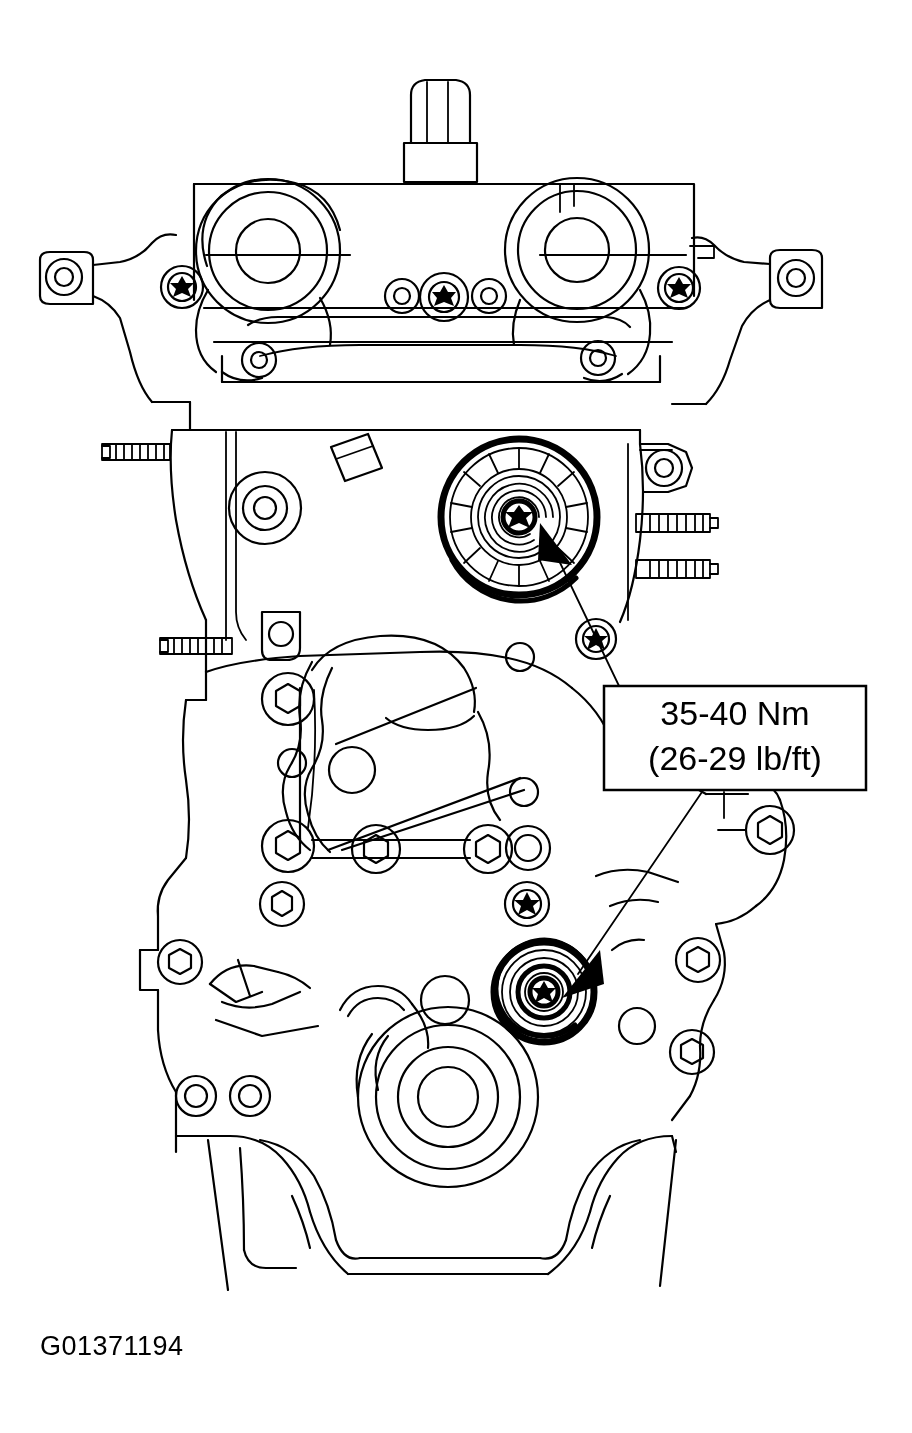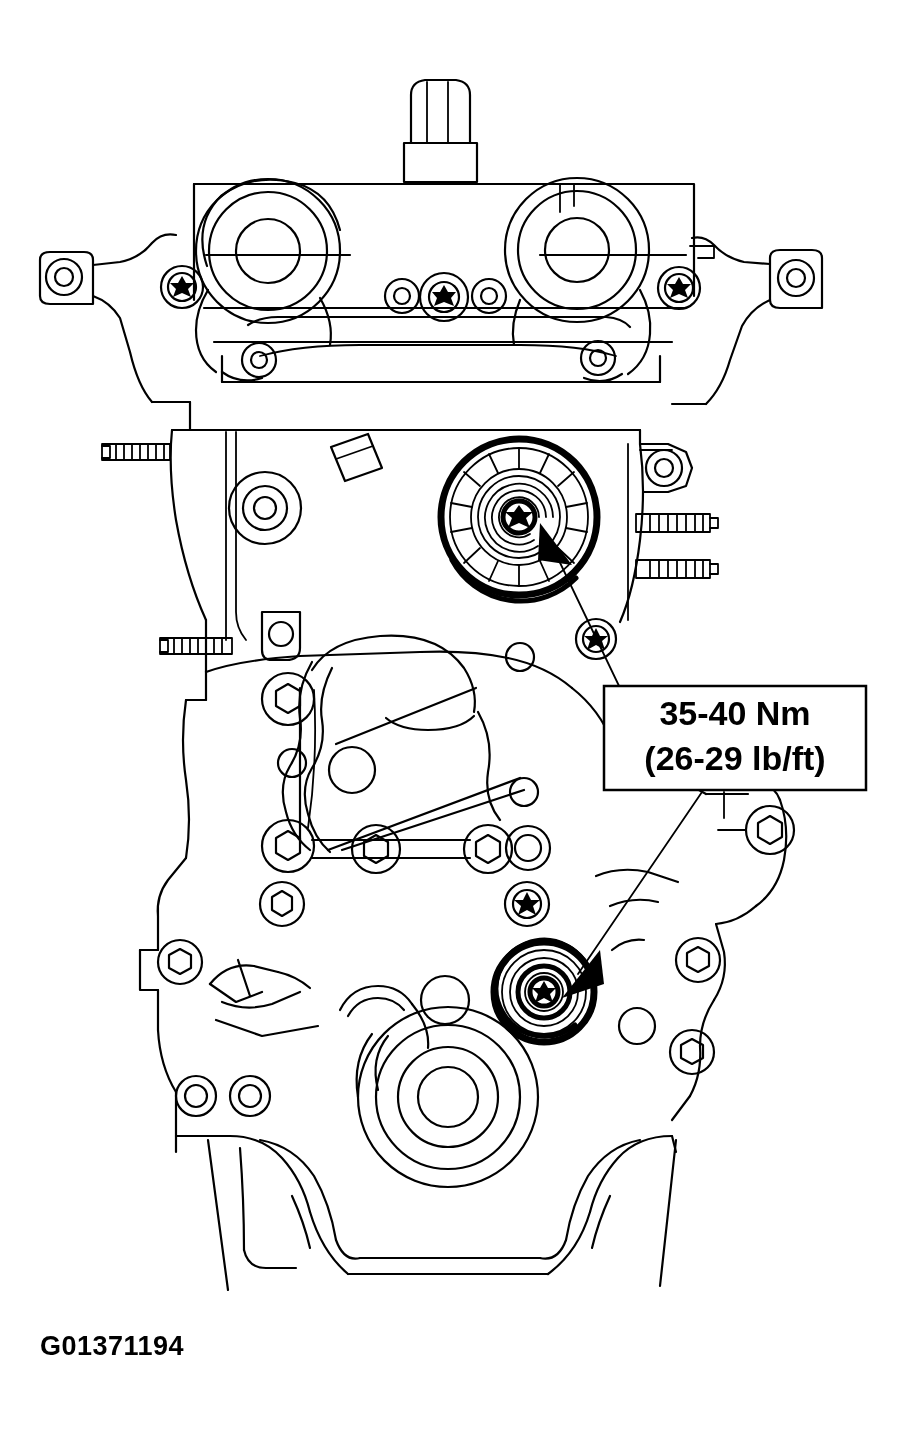--- a/index.html
+++ b/index.html
@@ -12,21 +12,20 @@
     height: 1433px;
     position: relative;
     font-family: "Liberation Sans", sans-serif;
     overflow: hidden;
   }
   #figure-root {
     position: absolute;
     inset: 0;
     width: 912px;
     height: 1433px;
-    font-weight: bold;
   }
   svg.diagram {
     display: block;
     width: 912px;
     height: 1433px;
   }
   .ln {
     fill: none;
     stroke: #000000;
     stroke-width: 2.2;

